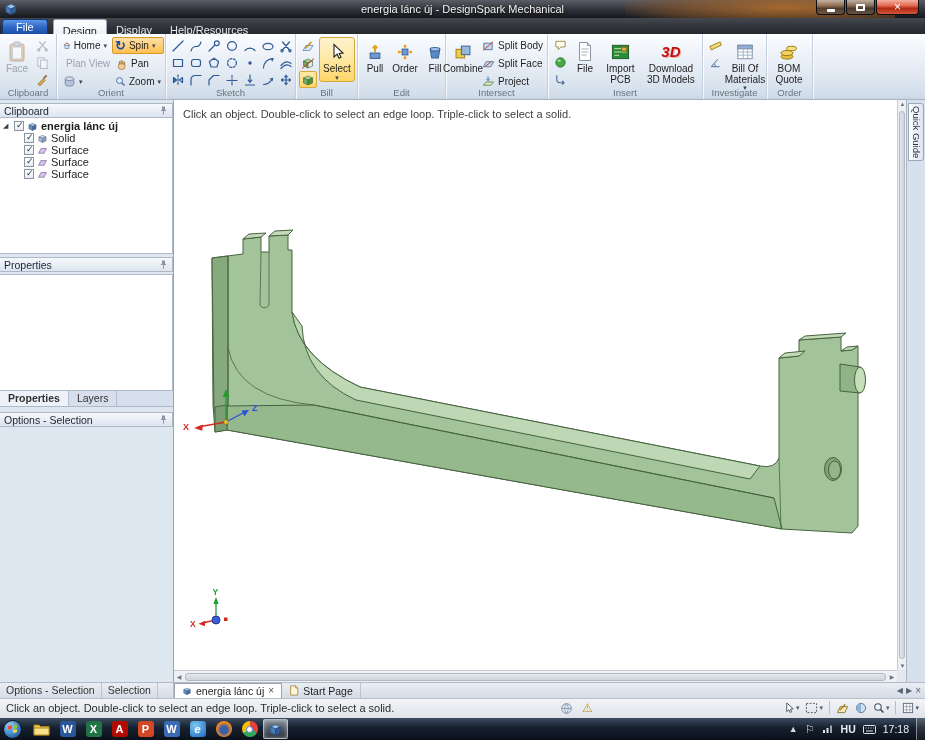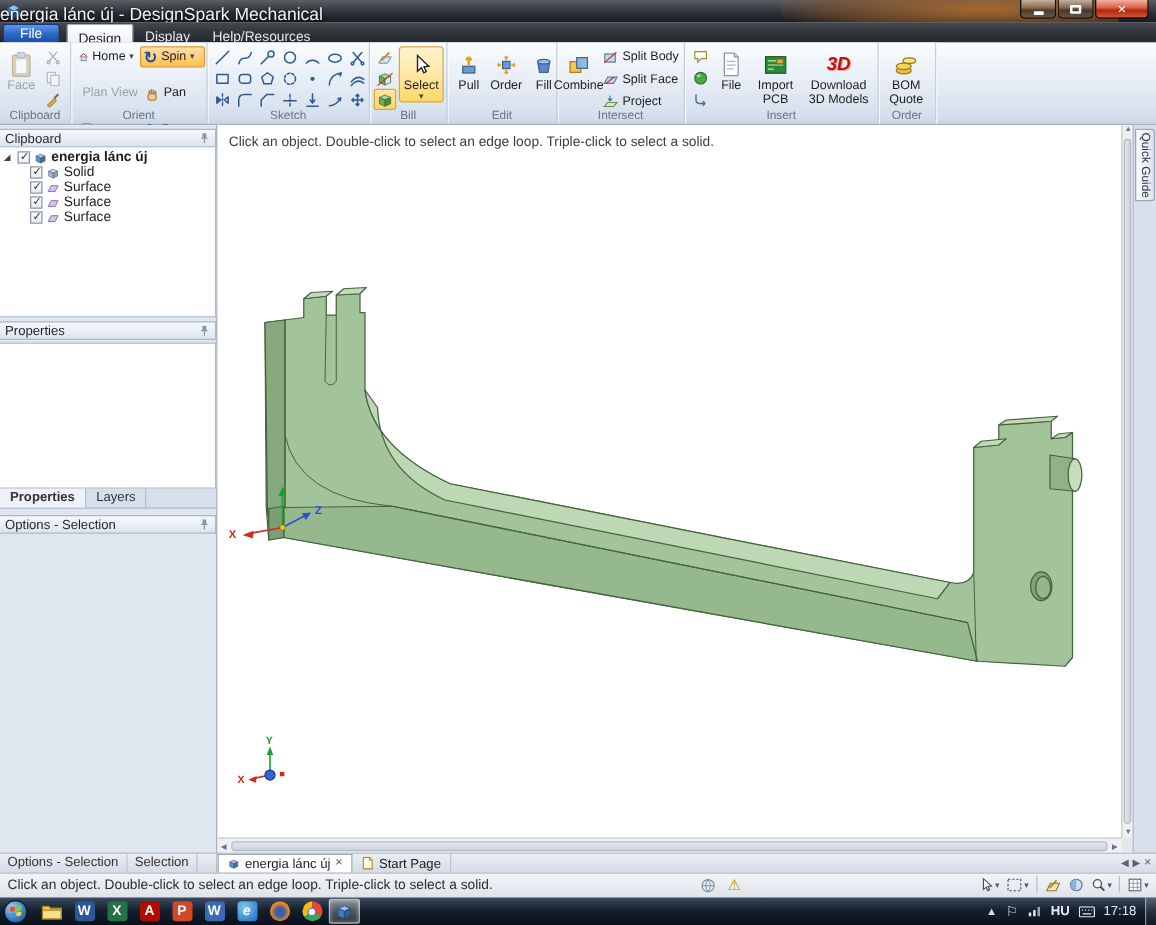--- a/index.html
+++ b/index.html
@@ -4,21 +4,21 @@
 <style>
 *{margin:0;padding:0;box-sizing:border-box}
 body{font-family:"Liberation Sans",sans-serif;font-size:11px;color:#1e1e1e;background:#20242a}
 .screen{position:relative;width:925px;height:740px;overflow:hidden;background:#dce4ee}
 svg{display:block}
 
 
 .titlebar{position:absolute;left:0;top:0;width:100%;height:18px;background:linear-gradient(#5a5e66,#2e3138 55%,#17191d);overflow:hidden}
 .tb-blob{position:absolute;right:30px;top:-8px;width:270px;height:34px;background:radial-gradient(ellipse at 60% 45%,rgba(170,106,45,.95),rgba(138,86,40,.5) 55%,transparent 78%)}
 .app-icon{position:absolute;left:4px;top:2px}
-.tb-title{position:absolute;left:0;right:0;top:2.5px;font-size:14px;color:#f2f2f2;text-shadow:0 1px 3px rgba(0,0,0,.9)}
+.tb-title{position:absolute;left:0;right:0;top:2.5px;text-align:center;font-size:11px;color:#f2f2f2;text-shadow:0 1px 3px rgba(0,0,0,.9)}
 .winbtns{position:absolute;right:6px;top:0;display:flex}
 .winbtn{width:29px;height:15px;margin-left:1px;border:1px solid #0c0d10;border-top:none;border-radius:0 0 4px 4px;background:linear-gradient(rgba(255,255,255,.5),rgba(160,168,180,.25) 40%,rgba(30,34,42,.55) 60%,rgba(90,98,110,.35));display:flex;align-items:center;justify-content:center;color:#fff;font-size:9px;line-height:9px}
 .winbtn.close{width:43px;background:linear-gradient(#f4b0a0,#e06a50 40%,#b02a12 60%,#d4573a)}
 .glyph-min{width:8px;height:3px;background:#fff;border-radius:1px;margin-top:6px}
 .glyph-max{width:9px;height:7px;border:2px solid #fff;border-radius:1px}
 
 
 .menubar{position:absolute;top:18px;left:0;width:100%;height:16px;background:linear-gradient(#44484f,#2f3238 60%,#25282d);display:flex;align-items:flex-end;padding-left:2px}
 .file-btn{height:15px;line-height:14px;padding:0 13px;color:#fff;background:linear-gradient(#5d97e8,#2f68c8 50%,#1c4da6);border:1px solid #123a78;border-bottom:none;border-radius:3px 3px 0 0;margin-right:5px}
 .mtab{height:15px;line-height:14px;padding:4px 9px;color:#e4e8ee}
@@ -177,21 +177,21 @@
           <svg width="13" height="13" viewBox="0 0 14 14">
               <path d="M2,12 L8,6 L10,8 L4,14 Z" fill="#d8a848" stroke="#8a6a30" stroke-width=".7"></path>
               <path d="M8,6 L11.5,2.5" stroke="#8a6a30" stroke-width="1.8" fill="none"></path>
             </svg>
         </div>
       </div>
       <div class="rg-label">Clipboard</div>
     </div>
 
     <div class="rgroup" style="width:109px">
-      <div style="display:grid;grid-template-columns:50px 52px;gap:12px 2px">
+      <div style="display:grid;grid-template-columns:50px 52px;gap:1px 2px">
         <div class="smrow">
           <svg width="13" height="13" viewBox="0 0 14 14">
               <path d="M1.5,7 L7,2.2 L12.5,7" stroke="#8a2f20" fill="none" stroke-width="1.4"></path>
               <rect x="3.5" y="7" width="7" height="5.5" fill="#d8e4f4" stroke="#4a6a9a"></rect>
             </svg>
           <span>Home</span>
             <span class="caret">▾</span>
         </div>
         <div class="smrow sel">
           <span style="font-size:13px;line-height:13px;color:#1e4fa0;font-weight:bold">↻</span>
@@ -496,20 +496,46 @@
       <div class="bigbtn" style="width:60px">
         <div class="bicon">
             <span class="badge3d">3D</span>
           </div>
         <div class="blabel">Download 3D Models</div>
       </div>
       <div class="rg-label">Insert</div>
     </div>
 
 
+    <div class="rgroup" style="width:64px">
+      <div class="vcol">
+        <div class="minibtn">
+          <svg width="13" height="13" viewBox="0 0 14 14">
+              <rect x="1" y="5.5" width="12" height="3.8" transform="rotate(-25 7 7)" fill="#f2d888" stroke="#a8881c"></rect>
+            </svg>
+        </div>
+        <div class="minibtn">
+          <svg width="13" height="13" viewBox="0 0 14 14">
+              <path d="M2.5,11.5 H11.5 M2.5,11.5 L9.5,3.5 M6.8,11.5 A5.5,5.5 0 0 0 5.8,8.3" stroke="#4a6a9a" fill="none"></path>
+            </svg>
+        </div>
+      </div>
+      <div class="bigbtn" style="width:42px">
+        <div class="bicon">
+          <svg width="20" height="18" viewBox="0 0 22 20">
+              <rect x="3" y="2.5" width="16" height="15" fill="#fff" stroke="#7a88a0"></rect>
+              <rect x="3" y="2.5" width="16" height="4" fill="#8fb0d8" stroke="#7a88a0"></rect>
+              <path d="M3,10 H19 M3,13.5 H19 M9,6.5 V17.5 M14,6.5 V17.5" stroke="#9ab0c8" fill="none"></path>
+            </svg>
+        </div>
+        <div class="blabel">Bill Of Materials</div>
+        <div class="caret">▾</div>
+      </div>
+      <div class="rg-label">Investigate</div>
+    </div>
 
     <div class="rgroup" style="width:46px">
       <div class="bigbtn" style="width:38px">
         <div class="bicon">
           <svg width="20" height="19" viewBox="0 0 20 19">
               <ellipse cx="8" cy="14.5" rx="6" ry="2.6" fill="#e8c040" stroke="#9a7a14"></ellipse>
               <ellipse cx="8" cy="11" rx="6" ry="2.6" fill="#f2d460" stroke="#9a7a14"></ellipse>
               <ellipse cx="12.5" cy="6.5" rx="5" ry="2.2" fill="#f8e088" stroke="#9a7a14"></ellipse>
             </svg>
         </div>

